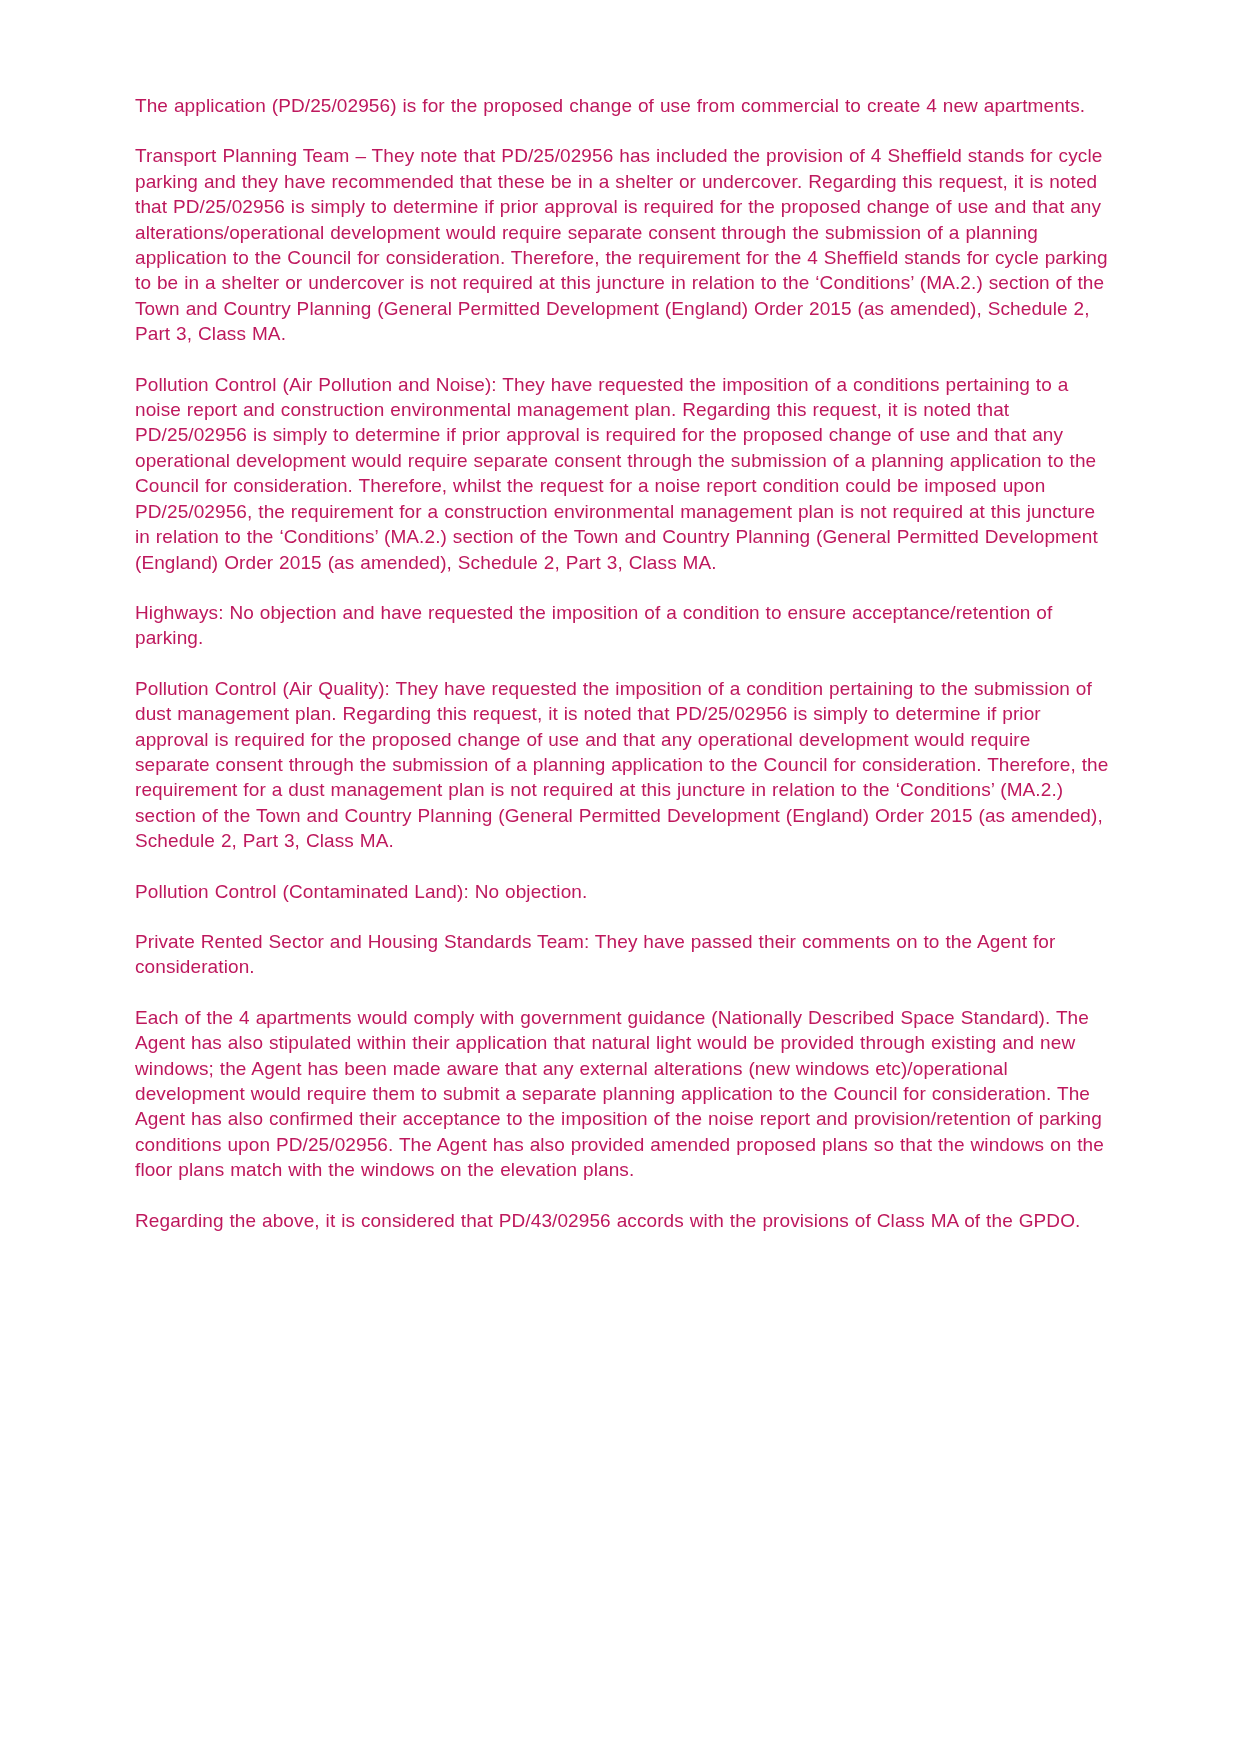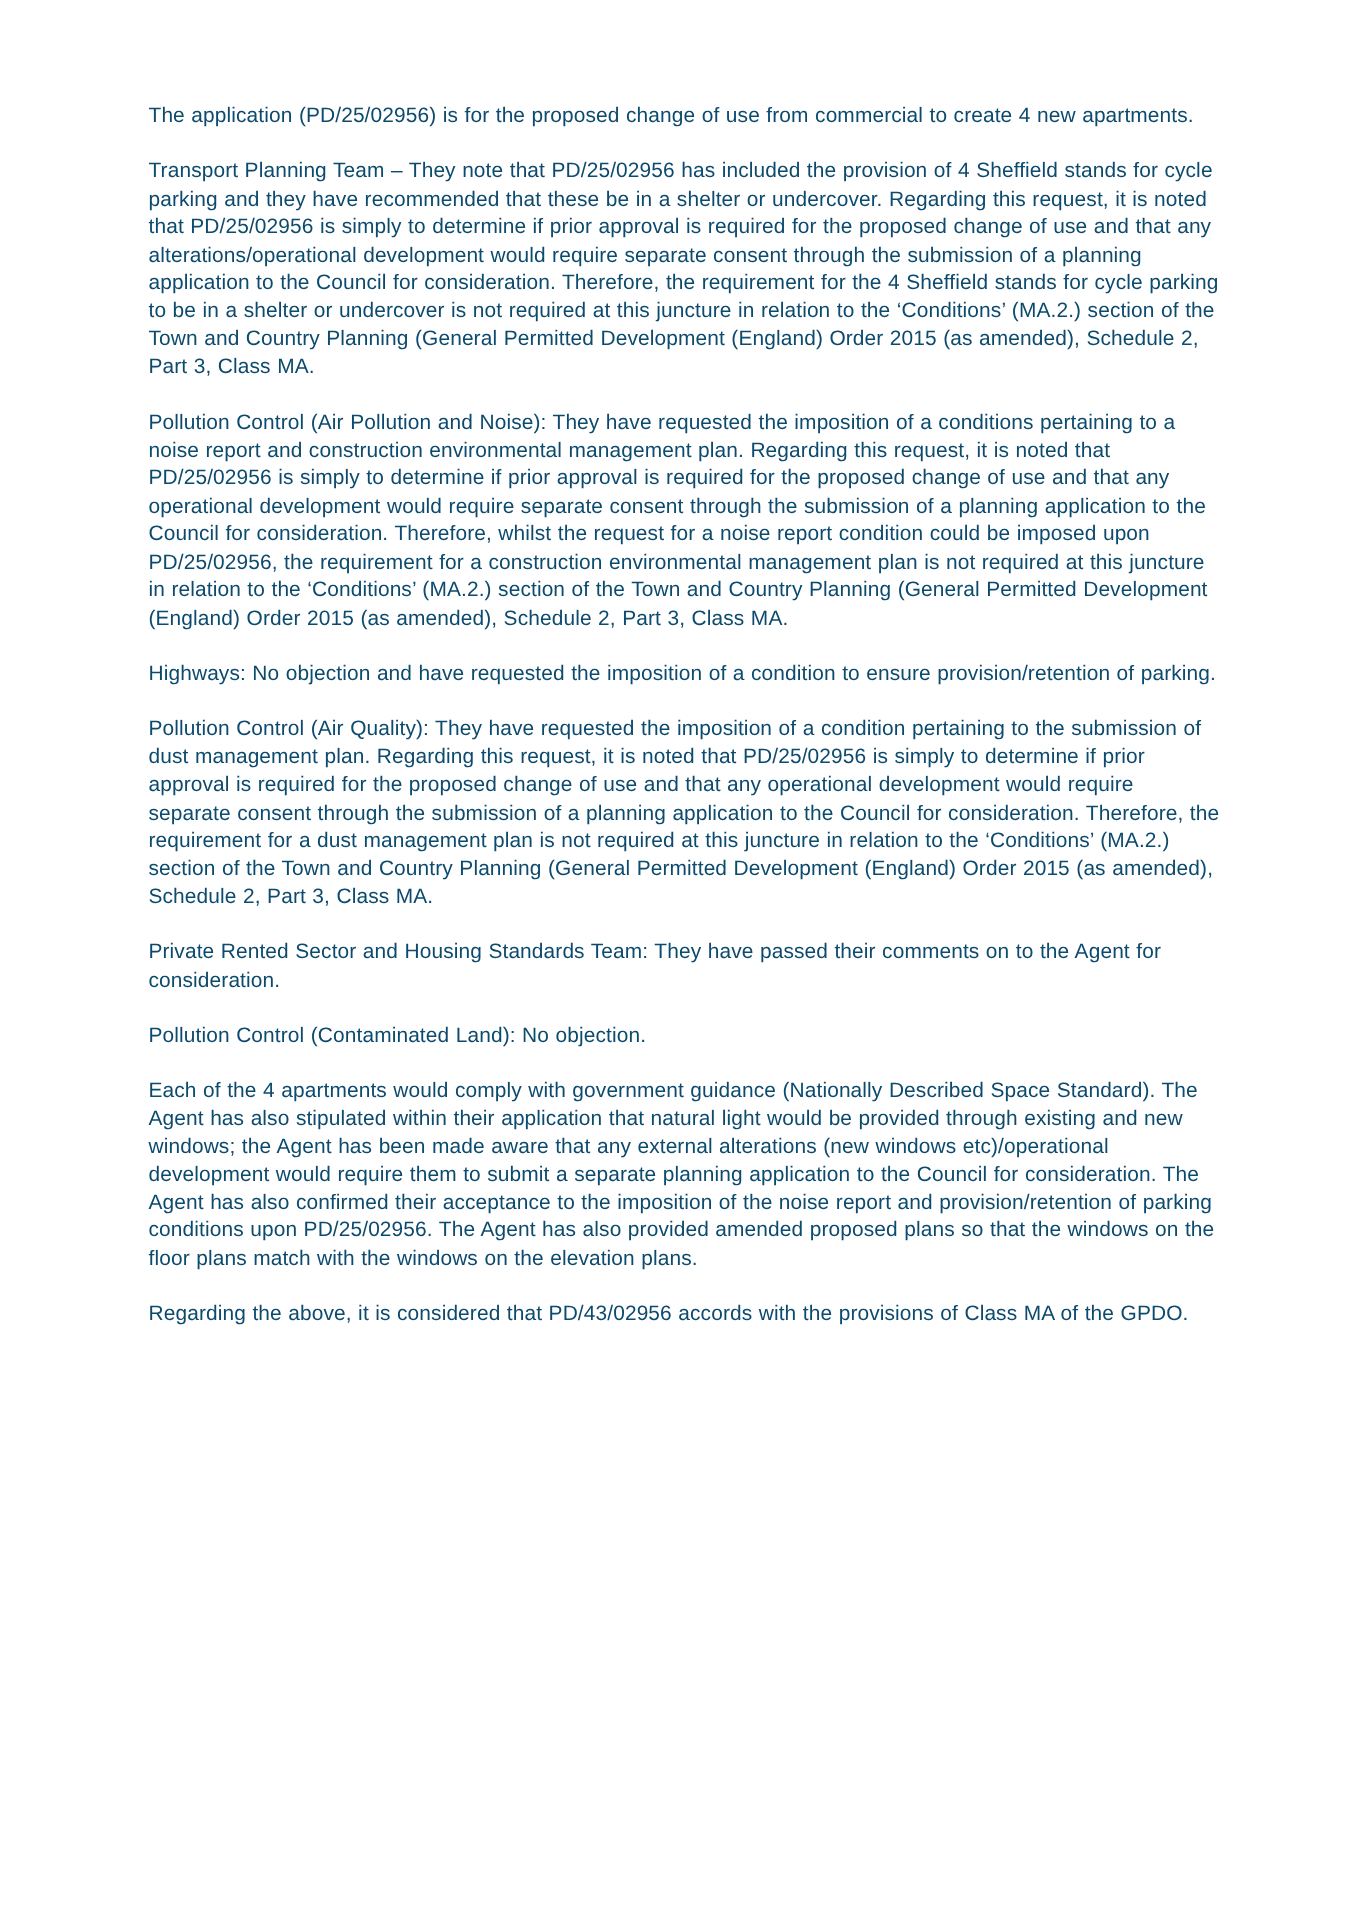--- a/index.html
+++ b/index.html
@@ -7,21 +7,21 @@
     padding: 0;
     background: #ffffff;
   }
   .page {
     position: relative;
     width: 1241px;
     height: 1491px;
     background: #ffffff;
     overflow: hidden;
     font-family: "Liberation Sans", sans-serif;
-    color: #0c4a6e;
+    color: #be185d;
   }
   .content {
     position: absolute;
     top: 93px;
     left: 135px;
     width: 975px;
   }
   .content p {
     margin: 0 0 25px 0;
     font-size: 19px;
@@ -32,20 +32,20 @@
   }
 </style>
 </head>
 <body>
 
 <div class="page">
   <div class="content">
     <p>The application (PD/25/02956) is for the proposed change of use from commercial to create 4 new apartments.</p>
     <p>Transport Planning Team – They note that PD/25/02956 has included the provision of 4 Sheffield stands for cycle parking and they have recommended that these be in a shelter or undercover. Regarding this request, it is noted that PD/25/02956  is simply to determine if prior approval is required for the proposed change of use and that any alterations/operational development would require separate consent through the submission of a planning application to the Council for consideration. Therefore, the requirement for the 4 Sheffield stands for cycle parking to be in a shelter or undercover is not required at this juncture in relation to the ‘Conditions’ (MA.2.) section of the Town and Country Planning (General Permitted Development (England) Order 2015 (as amended), Schedule 2, Part 3, Class MA.</p>
     <p>Pollution Control (Air Pollution and Noise): They have requested the imposition of a conditions pertaining to a noise report and construction environmental management plan. Regarding this request, it is noted that PD/25/02956 is simply to determine if prior approval is required for the proposed change of use and that any operational development would require separate consent through the submission of a planning application to the Council for consideration. Therefore, whilst the request for a noise report condition could be imposed upon PD/25/02956, the requirement for a construction environmental management plan is not required at this juncture in relation to the ‘Conditions’ (MA.2.) section of the Town and Country Planning (General Permitted Development (England) Order 2015 (as amended), Schedule 2, Part 3, Class MA.</p>
-    <p>Highways: No objection and have requested the imposition of a condition to ensure provision/retention of parking.</p>
+    <p>Highways: No objection and have requested the imposition of a condition to ensure acceptance/retention of parking.</p>
     <p>Pollution Control (Air Quality): They have requested the imposition of a condition pertaining to the submission of dust management plan. Regarding this request, it is noted that PD/25/02956 is simply to determine if prior approval is required for the proposed change of use and that any operational development would require separate consent through the submission of a planning application to the Council for consideration. Therefore, the requirement for a dust management plan is not required at this juncture in relation to the ‘Conditions’ (MA.2.) section of the Town and Country Planning (General Permitted Development (England) Order 2015 (as amended), Schedule 2, Part 3, Class MA.</p>
+    <p>Pollution Control (Contaminated Land): No objection.</p>
     <p>Private Rented Sector and Housing Standards Team: They have passed their comments on to the Agent for consideration.</p>
-    <p>Pollution Control (Contaminated Land): No objection.</p>
     <p>Each of the 4 apartments would comply with government guidance (Nationally Described Space Standard). The Agent has also stipulated within their application that natural light would be provided through existing and new windows; the Agent has been made aware that any external alterations (new windows etc)/operational development would require them to submit a separate planning application to the Council for consideration. The Agent has also confirmed their acceptance to the imposition of the noise report and provision/retention of parking conditions upon PD/25/02956. The Agent has also provided amended proposed plans so that the windows on the floor plans match with the windows on the elevation plans.</p>
     <p>Regarding the above, it is considered that PD/43/02956 accords with the provisions of Class MA of the GPDO.</p>
   </div>
 </div>
 
 </body></html>

